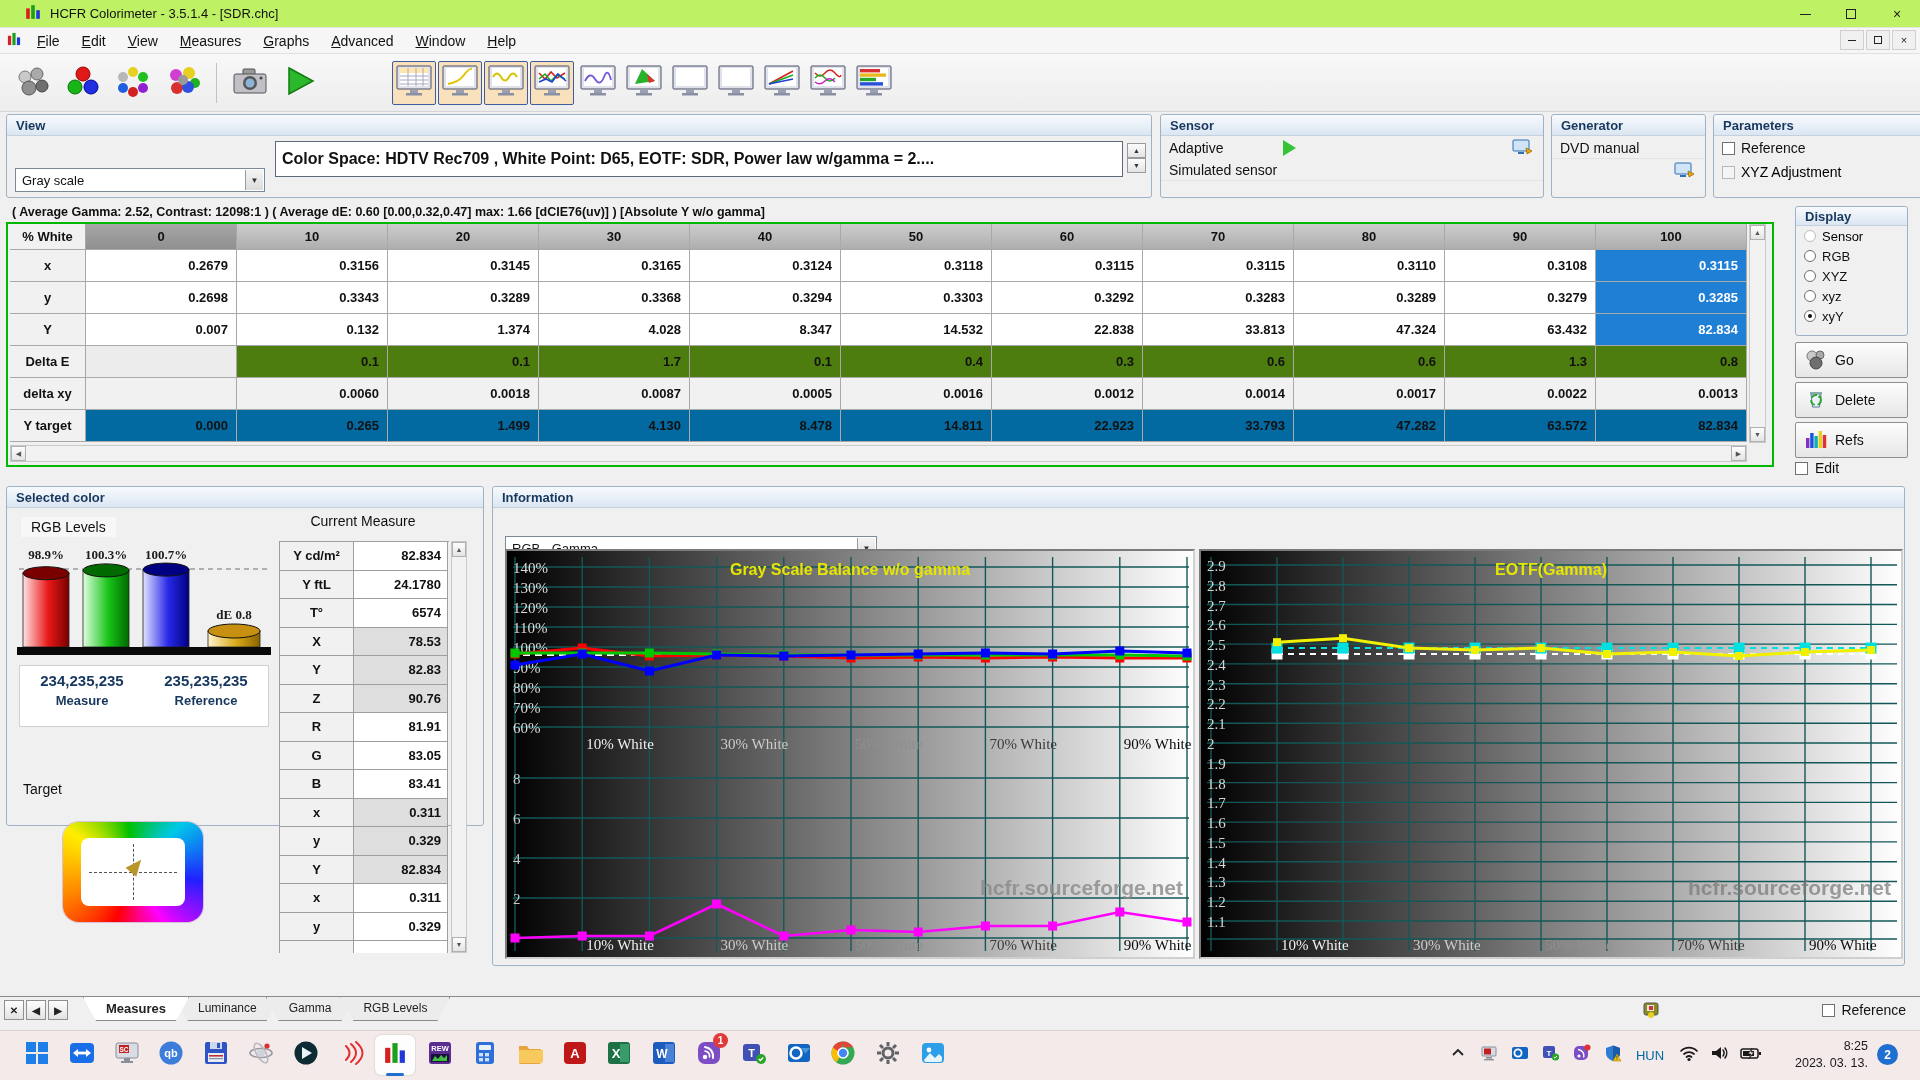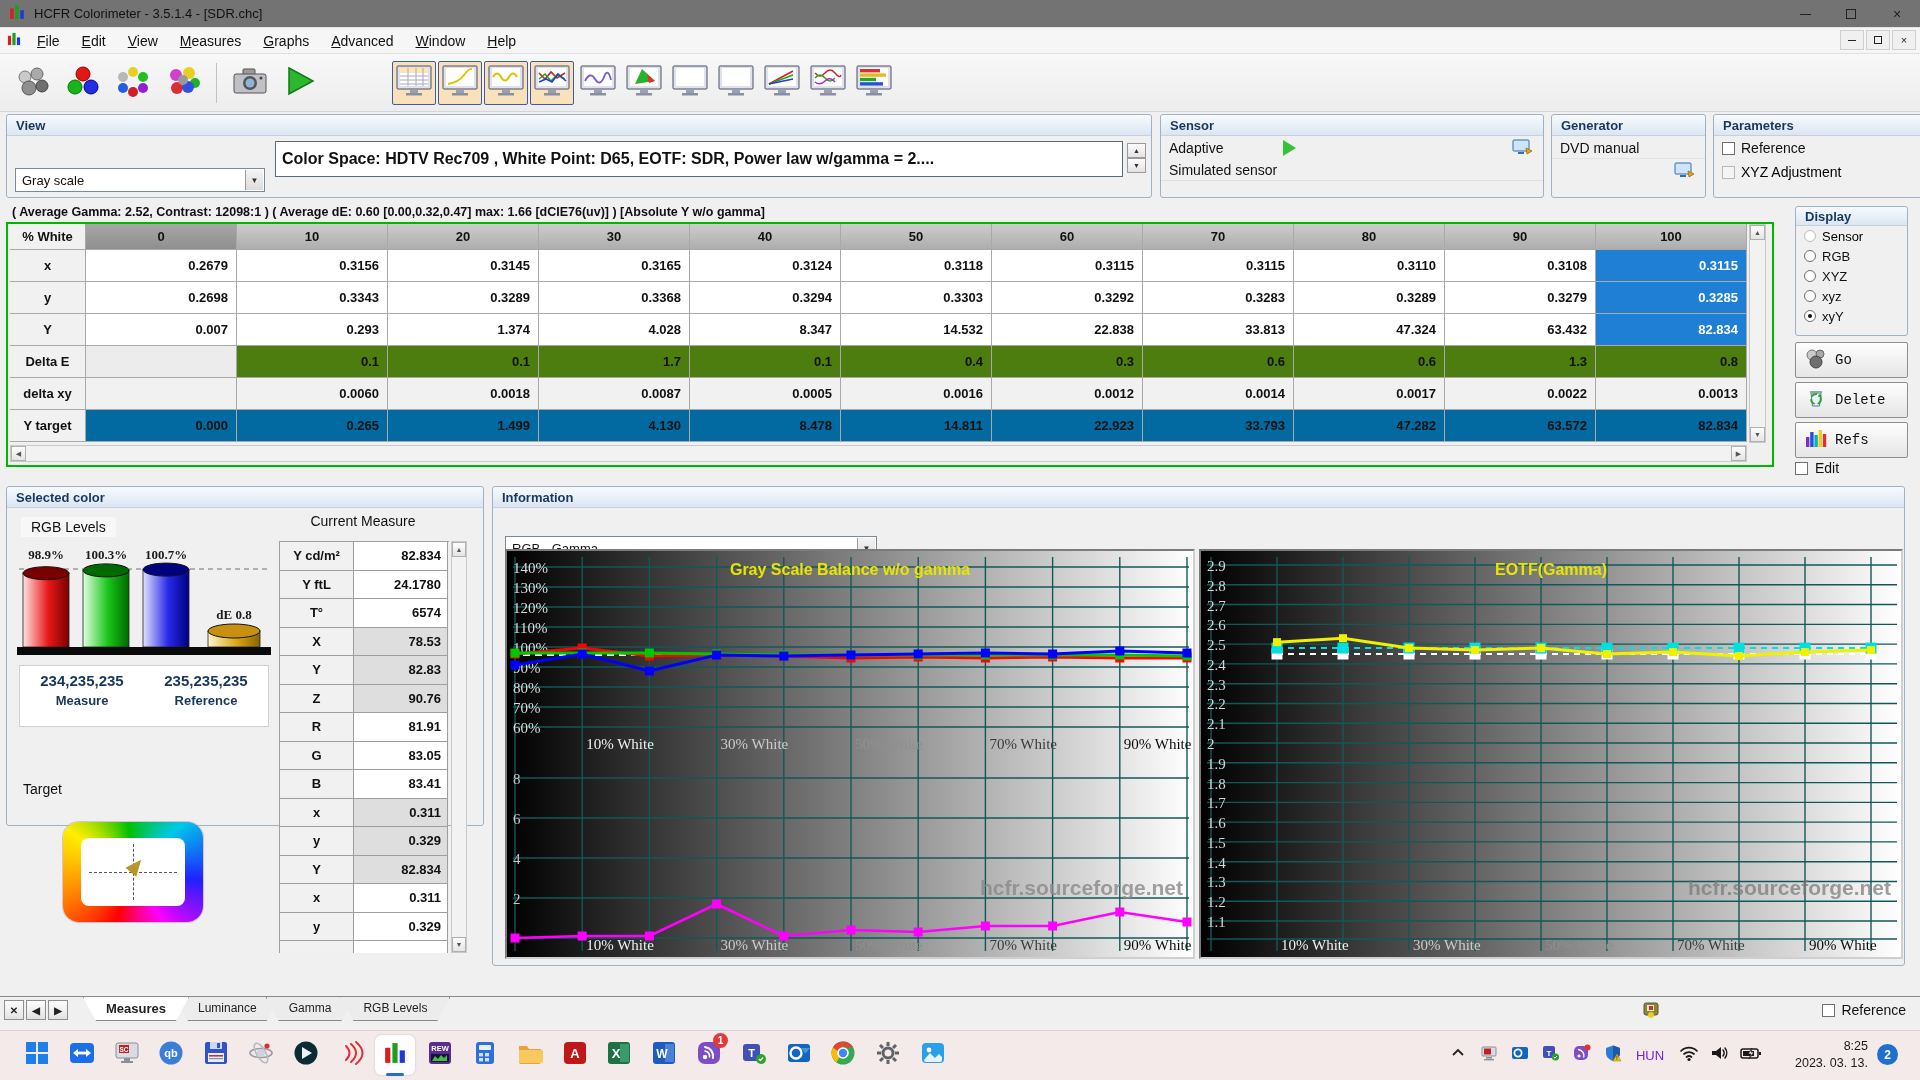--- a/index.html
+++ b/index.html
@@ -1,21 +1,21 @@
 <!DOCTYPE html>
 <html><head>
 <meta charset="utf-8">
 <style>
   * { box-sizing: border-box; margin: 0; padding: 0; }
   html,body { width:1920px; height:1080px; overflow:hidden; }
   body { font-family:"Liberation Sans", sans-serif; background:#f0f0f0; position:relative; color:#111; }
   .abs { position:absolute; }
 
   
-  .titlebar { left:0; top:0; width:1920px; height:28px; background:#737373; display:flex; align-items:center; padding-left:8px; border-bottom:1px solid #e4e4e4;}
+  .titlebar { left:0; top:0; width:1920px; height:28px; background:#bef264; display:flex; align-items:center; padding-left:24px; border-bottom:1px solid #e4e4e4;}
   .title-text { font-size:13px; margin-left:8px; color:#111; }
   .win-buttons { position:absolute; right:0; top:0; height:28px; display:flex; }
   .win-btn { width:46px; height:28px; display:flex; align-items:center; justify-content:center; font-size:14px; color:#222; }
   .win-btn .minus { width:11px; border-bottom:1.5px solid #222; height:1px; }
   .win-btn .sq { width:10px; height:10px; border:1.5px solid #222; }
 
   .menubar { left:0; top:28px; width:1920px; height:26px; background:#f6f6f6; display:flex; align-items:center; border-bottom:1px solid #e0e0e0; }
   .menu-item { font-size:14px; padding:3px 11px; color:#111; }
   .mdi-buttons { position:absolute; right:4px; top:30px; display:flex; gap:2px; }
   .mdi-btn { width:24px; height:20px; display:flex; align-items:center; justify-content:center; font-size:11px; color:#222; background:#f0f0f0; border:1px solid #cfcfcf; }
@@ -60,21 +60,21 @@
 
   .scroll-v { background:#f2f2f2; border:1px solid #c9c9c9; position:absolute; }
   .scroll-h { background:#f2f2f2; border:1px solid #c9c9c9; position:absolute; }
   .sc-arrow { position:absolute; width:15px; height:15px; background:linear-gradient(#fdfdfd,#e4e4e4); border:1px solid #b0b0b0; color:#555; font-size:7px; display:flex; align-items:center; justify-content:center; }
 
   
   .radio-line { display:flex; align-items:center; gap:6px; font-size:13px; padding:2px 8px; height:20px; }
   .radio { width:12px; height:12px; border-radius:50%; background:#fff; border:1px solid #6e6e6e; position:relative; }
   .radio.sel::after { content:""; position:absolute; left:3px; top:3px; width:4px; height:4px; border-radius:50%; background:#111; }
   .radio.dis { border-color:#bdbdbd; }
-  .side-btn { position:absolute; width:113px; height:36px; background:linear-gradient(#fdfdfd,#e6e6e6); border:1px solid #8f8f8f; border-radius:2px; display:flex; align-items:center; gap:7px; padding-left:8px; font-size:14px;font-family:Liberation Mono, monospace; }
+  .side-btn { position:absolute; width:113px; height:36px; background:linear-gradient(#fdfdfd,#e6e6e6); border:1px solid #8f8f8f; border-radius:2px; display:flex; align-items:center; gap:7px; padding-left:8px; font-size:14px; }
   .measure-box { background:#fff; border:1px solid #d0d0d0; display:flex; }
   .measure-col { flex:1; text-align:center; padding-top:6px; }
   .measure-val { font-size:15px; font-weight:bold; color:#17375e; }
   .measure-lab { font-size:13px; font-weight:bold; color:#17375e; margin-top:4px; }
 
   .target-swatch { background:conic-gradient(from 200deg,#ff0000,#ff8800,#ffee00,#00c000,#00c8e8,#2020ff,#ff00ff,#ff0000); border-radius:16px; position:relative; box-shadow:0 0 0 1px #caca; }
   .target-inner { position:absolute; left:18px; top:16px; right:18px; bottom:16px; background:#fff; border-radius:8px; }
   .cross-h { position:absolute; left:8px; right:8px; top:50%; border-top:1px dashed #555; }
   .cross-v { position:absolute; top:6px; bottom:6px; left:50%; border-left:1px dashed #555; }
   .target-arrow { position:absolute; left:46%; top:30%; width:0; height:0; border-left:7px solid transparent; border-right:7px solid transparent; border-bottom:16px solid #b8962a; transform:rotate(40deg); }
@@ -96,21 +96,21 @@
   .tab.active { background:#ffffff; font-weight:bold; font-size:13px; z-index:2; }
   .ref-check { position:absolute; right:14px; top:1002px; display:flex; align-items:center; gap:6px; font-size:14px; }
 
   
   .taskbar { left:0; top:1030px; width:1920px; height:50px; background:#f4eaea; border-top:1px solid #ddd0d0; }
   .task-icon { position:absolute; top:1035px; width:40px; height:40px; border-radius:6px; display:flex; align-items:center; justify-content:center; }
   .task-icon.active { background:#fdfdfd; box-shadow:0 0 2px #bbb; }
   .task-underline { position:absolute; top:1073px; width:18px; height:3px; border-radius:2px; background:#1f6fd0; }
   .badge { position:absolute; min-width:15px; height:15px; border-radius:8px; background:#e03a3a; color:#fff; font-size:10px; font-weight:bold; display:flex; align-items:center; justify-content:center; padding:0 3px; }
   .tray-icon { position:absolute; top:1042px; width:26px; height:26px; display:flex; align-items:center; justify-content:center; }
-  .tray-text { font-size:13px; color:#6d28d9; }
+  .tray-text { font-size:13px; color:#0369a1; }
   .clock { position:absolute; right:52px; top:1038px; text-align:right; font-size:12.5px; line-height:17px; color:#1a1a1a; }
   .tray-badge { position:absolute; right:22px; top:1044px; width:21px; height:21px; border-radius:50%; background:#1f6fd0; color:#fff; font-size:12px; font-weight:bold; display:flex; align-items:center; justify-content:center; }
 </style>
 </head>
 <body>
 
 <div class="abs titlebar">
   <span id="app-icon"><svg width="18" height="18" viewBox="0 0 18 18" xmlns="http://www.w3.org/2000/svg">
         <rect x="2.16" y="5.3999999999999995" width="3.6" height="10.44" fill="#d81f1f"></rect>
         <rect x="7.2" y="2.16" width="3.6" height="13.68" fill="#1d9e1d"></rect>
@@ -407,21 +407,21 @@
       <div class="mcell">0.3368</div>
       <div class="mcell">0.3294</div>
       <div class="mcell">0.3303</div>
       <div class="mcell">0.3292</div>
       <div class="mcell">0.3283</div>
       <div class="mcell">0.3289</div>
       <div class="mcell">0.3279</div>
       <div class="mcell msel">0.3285</div>
       <div class="mcell mlabel">Y</div>
       <div class="mcell">0.007</div>
-      <div class="mcell">0.293</div>
+      <div class="mcell">0.132</div>
       <div class="mcell">1.374</div>
       <div class="mcell">4.028</div>
       <div class="mcell">8.347</div>
       <div class="mcell">14.532</div>
       <div class="mcell">22.838</div>
       <div class="mcell">33.813</div>
       <div class="mcell">47.324</div>
       <div class="mcell">63.432</div>
       <div class="mcell msel">82.834</div>
       <div class="mcell mlabel">Delta E</div>

